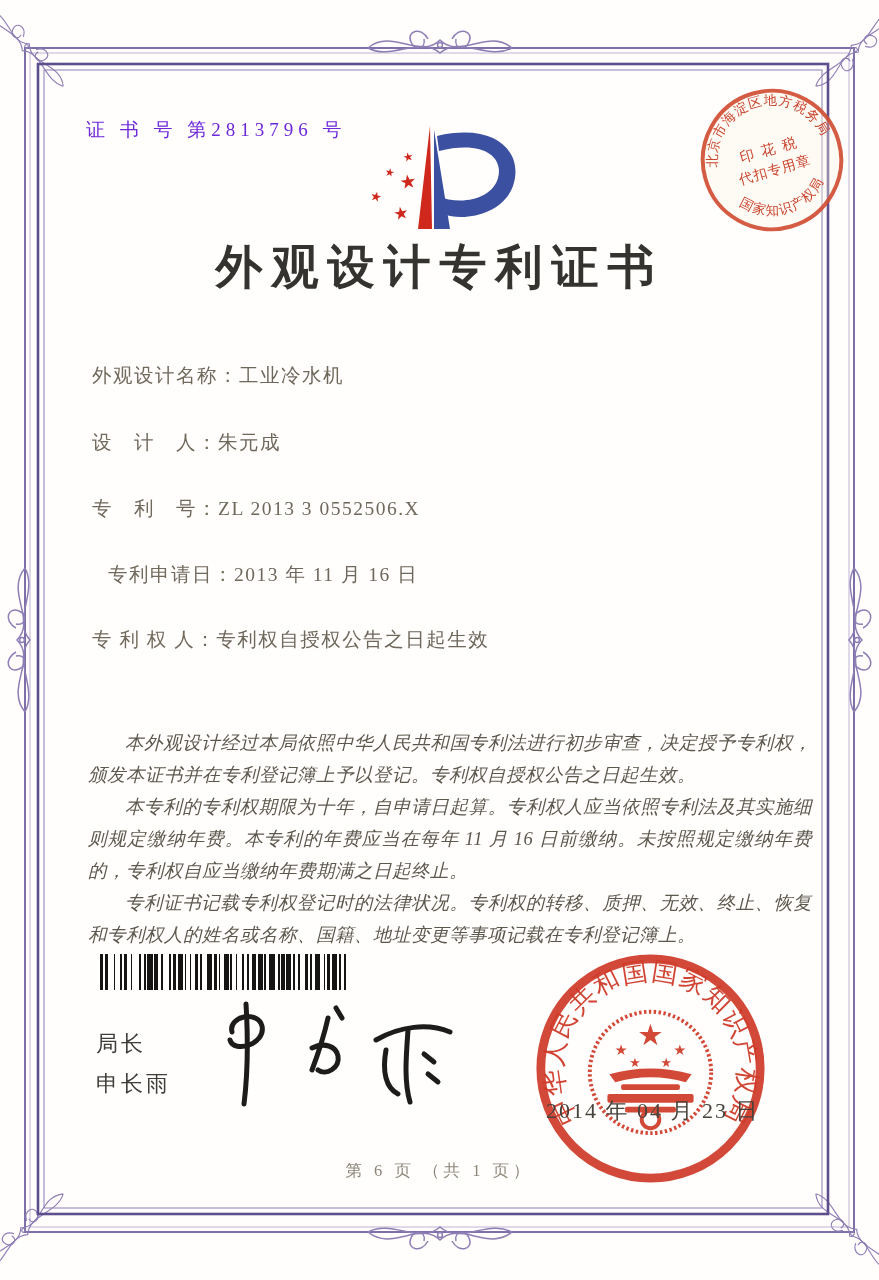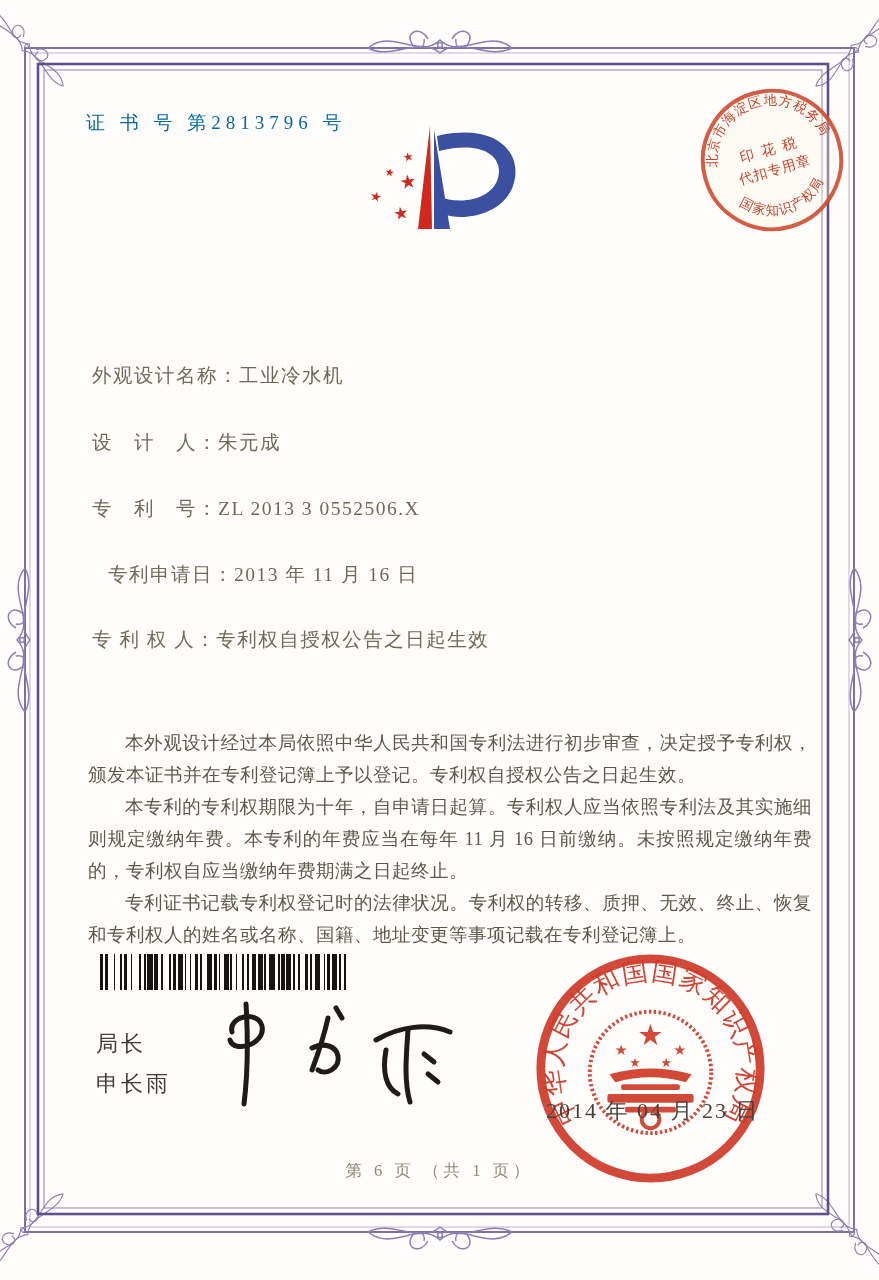--- a/index.html
+++ b/index.html
@@ -4,36 +4,36 @@
 <style>
   html,body{margin:0;padding:0;background:#e8e8e8;}
   .page{
     position:relative;width:879px;height:1280px;margin:0 auto;
     background:#fffefc;overflow:hidden;
     font-family:"Liberation Serif","DejaVu Serif",serif;
   }
   .abs{position:absolute;}
   
   .cert-no{
-    left:86px;top:110px;font-size:19px;color:#0369a1;
+    left:86px;top:117px;font-size:19px;color:#6d28d9;
     letter-spacing:5px;
   }
   
   .title{
     left:0;top:236px;width:879px;text-align:center;
     font-size:47px;font-weight:700;color:#353330;letter-spacing:9px;
   }
   
   .field-row{left:92px;font-size:19.5px;color:#71695c;letter-spacing:1.5px;white-space:nowrap;}
   .f0{top:362px;}.f1{top:429px;}.f2{top:495px;}.f3{top:561px;margin-left:16px;}.f4{top:626px;}.f5{top:691px;}
   .field-row .val{color:#6e675b;}
   
   .body-text{
     left:88px;top:727px;width:724px;font-size:18.5px;line-height:32px;
-    color:#5d584e;letter-spacing:0.5px;text-align:justify;
+    color:#5d584e;letter-spacing:0.5px;text-align:justify;font-style:italic;
   }
   .body-text p{margin:0;text-indent:2em;}
   
   .barcode{left:100px;top:954px;width:292px;height:36px;display:flex;align-items:stretch;overflow:hidden;}
   .barcode .bar{height:100%;}
   
   .director-label{left:96px;top:1029px;font-size:22px;color:#3f3d39;letter-spacing:3px;}
   .director-name{left:96px;top:1069px;font-size:22px;color:#3f3d39;letter-spacing:3px;}
   .signature{left:208px;top:992px;}
   
@@ -97,20 +97,21 @@
 
     <g fill="#d0281c" font-size="14" text-anchor="middle">
       <text x="69" y="55" font-size="12" transform="rotate(-12 69 55)">★</text>
       <text x="49" y="70" font-size="11" transform="rotate(10 49 70)">★</text>
       <text x="69" y="82" font-size="19" transform="rotate(-8 69 82)">★</text>
       <text x="35" y="95" font-size="13" transform="rotate(14 35 95)">★</text>
       <text x="62" y="113" font-size="17" transform="rotate(-10 62 113)">★</text>
     </g>
   </svg>
 
+  <div class="abs title">外观设计专利证书</div>
 
   <div class="abs field-row f0">
     <span>外观设计名称：</span><span class="val">工业冷水机</span>
   </div>
   <div class="abs field-row f1">
     <span>设　计　人：</span><span class="val">朱元成</span>
   </div>
   <div class="abs field-row f2">
     <span>专　利　号：</span><span class="val">ZL 2013 3 0552506.X</span>
   </div>

